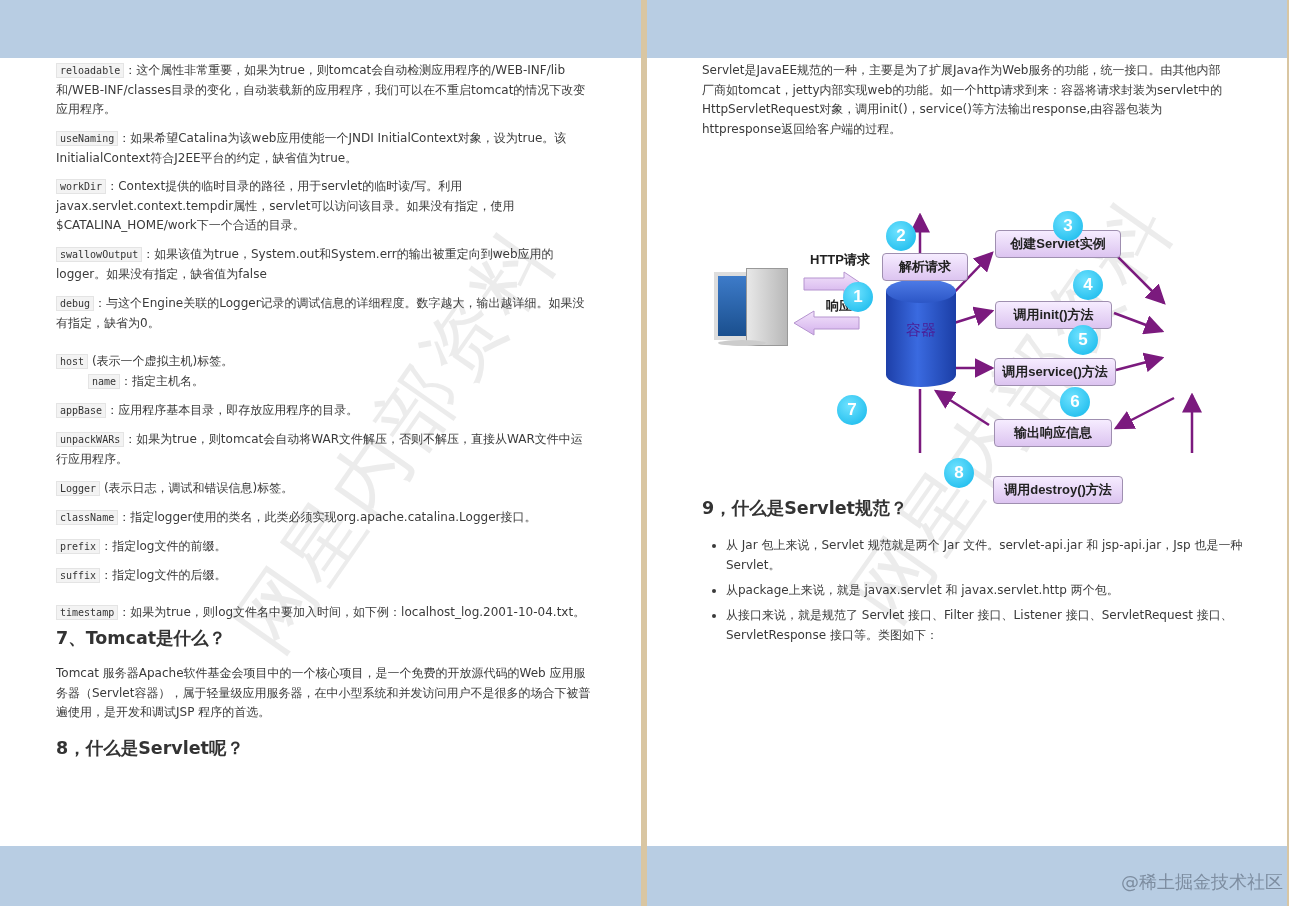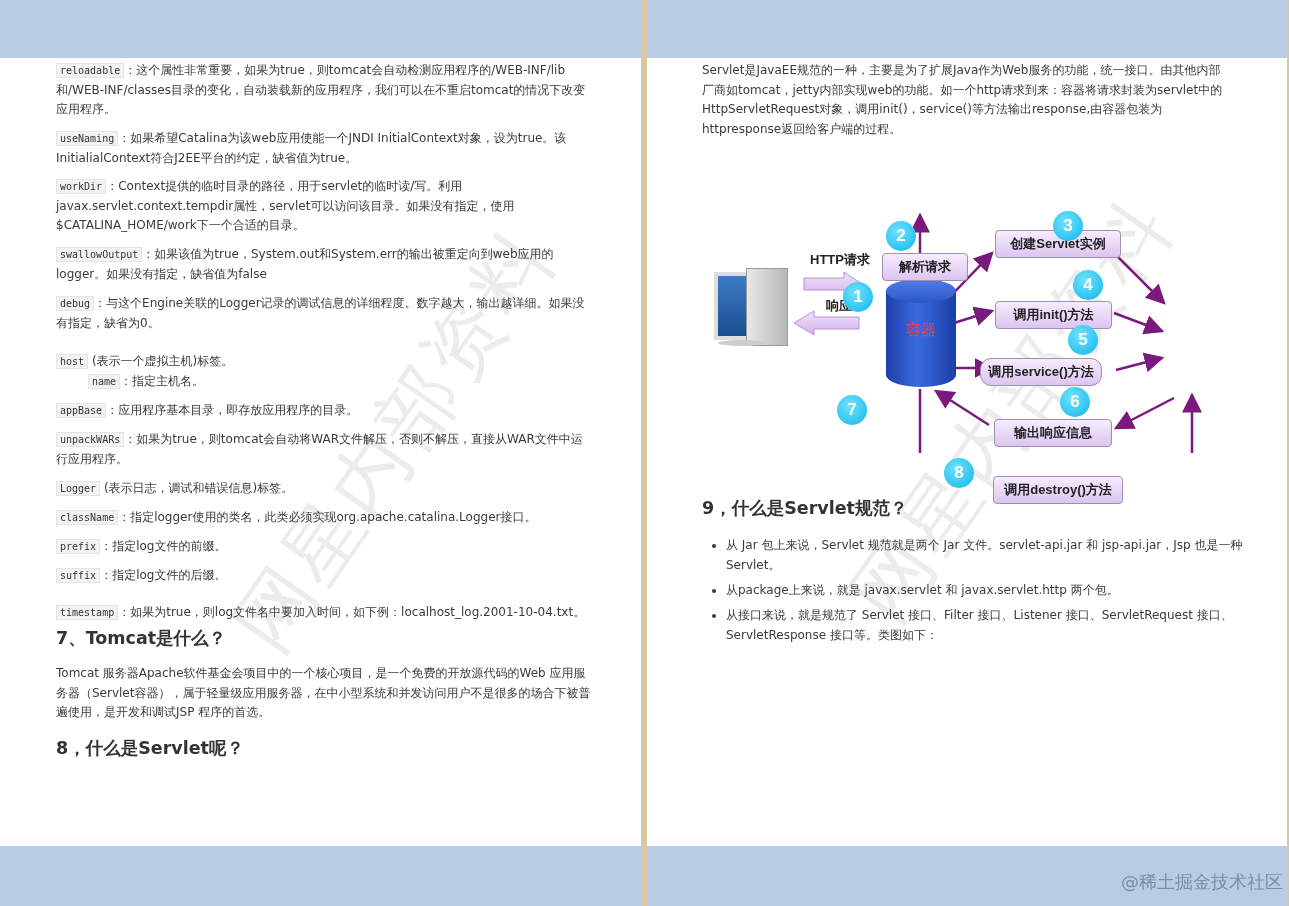--- a/index.html
+++ b/index.html
@@ -63,21 +63,21 @@
   .cyl .body {
     position:absolute; left:0; right:0; top:12px; bottom:0;
     background:linear-gradient(90deg,#1d3fa8,#3a6ae0 45%,#1b3ea6);
     border-radius:0 0 50% 50% / 0 0 12px 12px;
   }
   .cyl .top {
     position:absolute; left:0; right:0; top:0; height:24px; border-radius:50%;
     background:linear-gradient(#4f7de8,#2c56c6);
   }
   .cyl .lbl {
-    position:absolute; left:0; right:0; top:42px; text-align:center; color:#ef4444; font-size:15px;
+    position:absolute; left:0; right:0; top:42px; text-align:center; color:#4c1d95; font-size:15px;
     font-family:"Liberation Sans", sans-serif;
   }
   .plain-lbl { position:absolute; font-size:13px; font-weight:bold; color:#222; font-family:"Liberation Sans", sans-serif; }
   ul.bul { margin:0; padding-left:24px; font-size:12px; line-height:20px; color:#3a3a3a; }
   ul.bul li { margin-bottom:5px; }
 </style>
 </head>
 <body>
 
 <div class="page left">
@@ -159,21 +159,21 @@
 
       <div class="cyl" style="left:182px; top:126px; width:70px; height:108px;">
         <div class="body"></div>
           <div class="top"></div>
         <div class="lbl">容器</div>
       </div>
 
       <div class="box" style="left:178px; top:100px; width:84px;">解析请求</div>
       <div class="box" style="left:291px; top:77px; width:124px;">创建Servlet实例</div>
       <div class="box" style="left:291px; top:148px; width:115px;">调用init()方法</div>
-      <div class="box" style="left:276px; top:205px; width:120px;border-radius:11px;">调用service()方法</div>
+      <div class="box" style="left:290px; top:205px; width:120px;">调用service()方法</div>
       <div class="box" style="left:290px; top:266px; width:116px;">输出响应信息</div>
       <div class="box" style="left:289px; top:323px; width:128px;">调用destroy()方法</div>
 
       <div class="num" style="left:139px; top:129px;">1</div>
       <div class="num" style="left:182px; top:68px;">2</div>
       <div class="num" style="left:349px; top:58px;">3</div>
       <div class="num" style="left:369px; top:117px;">4</div>
       <div class="num" style="left:364px; top:172px;">5</div>
       <div class="num" style="left:356px; top:234px;">6</div>
       <div class="num" style="left:133px; top:242px;">7</div>

